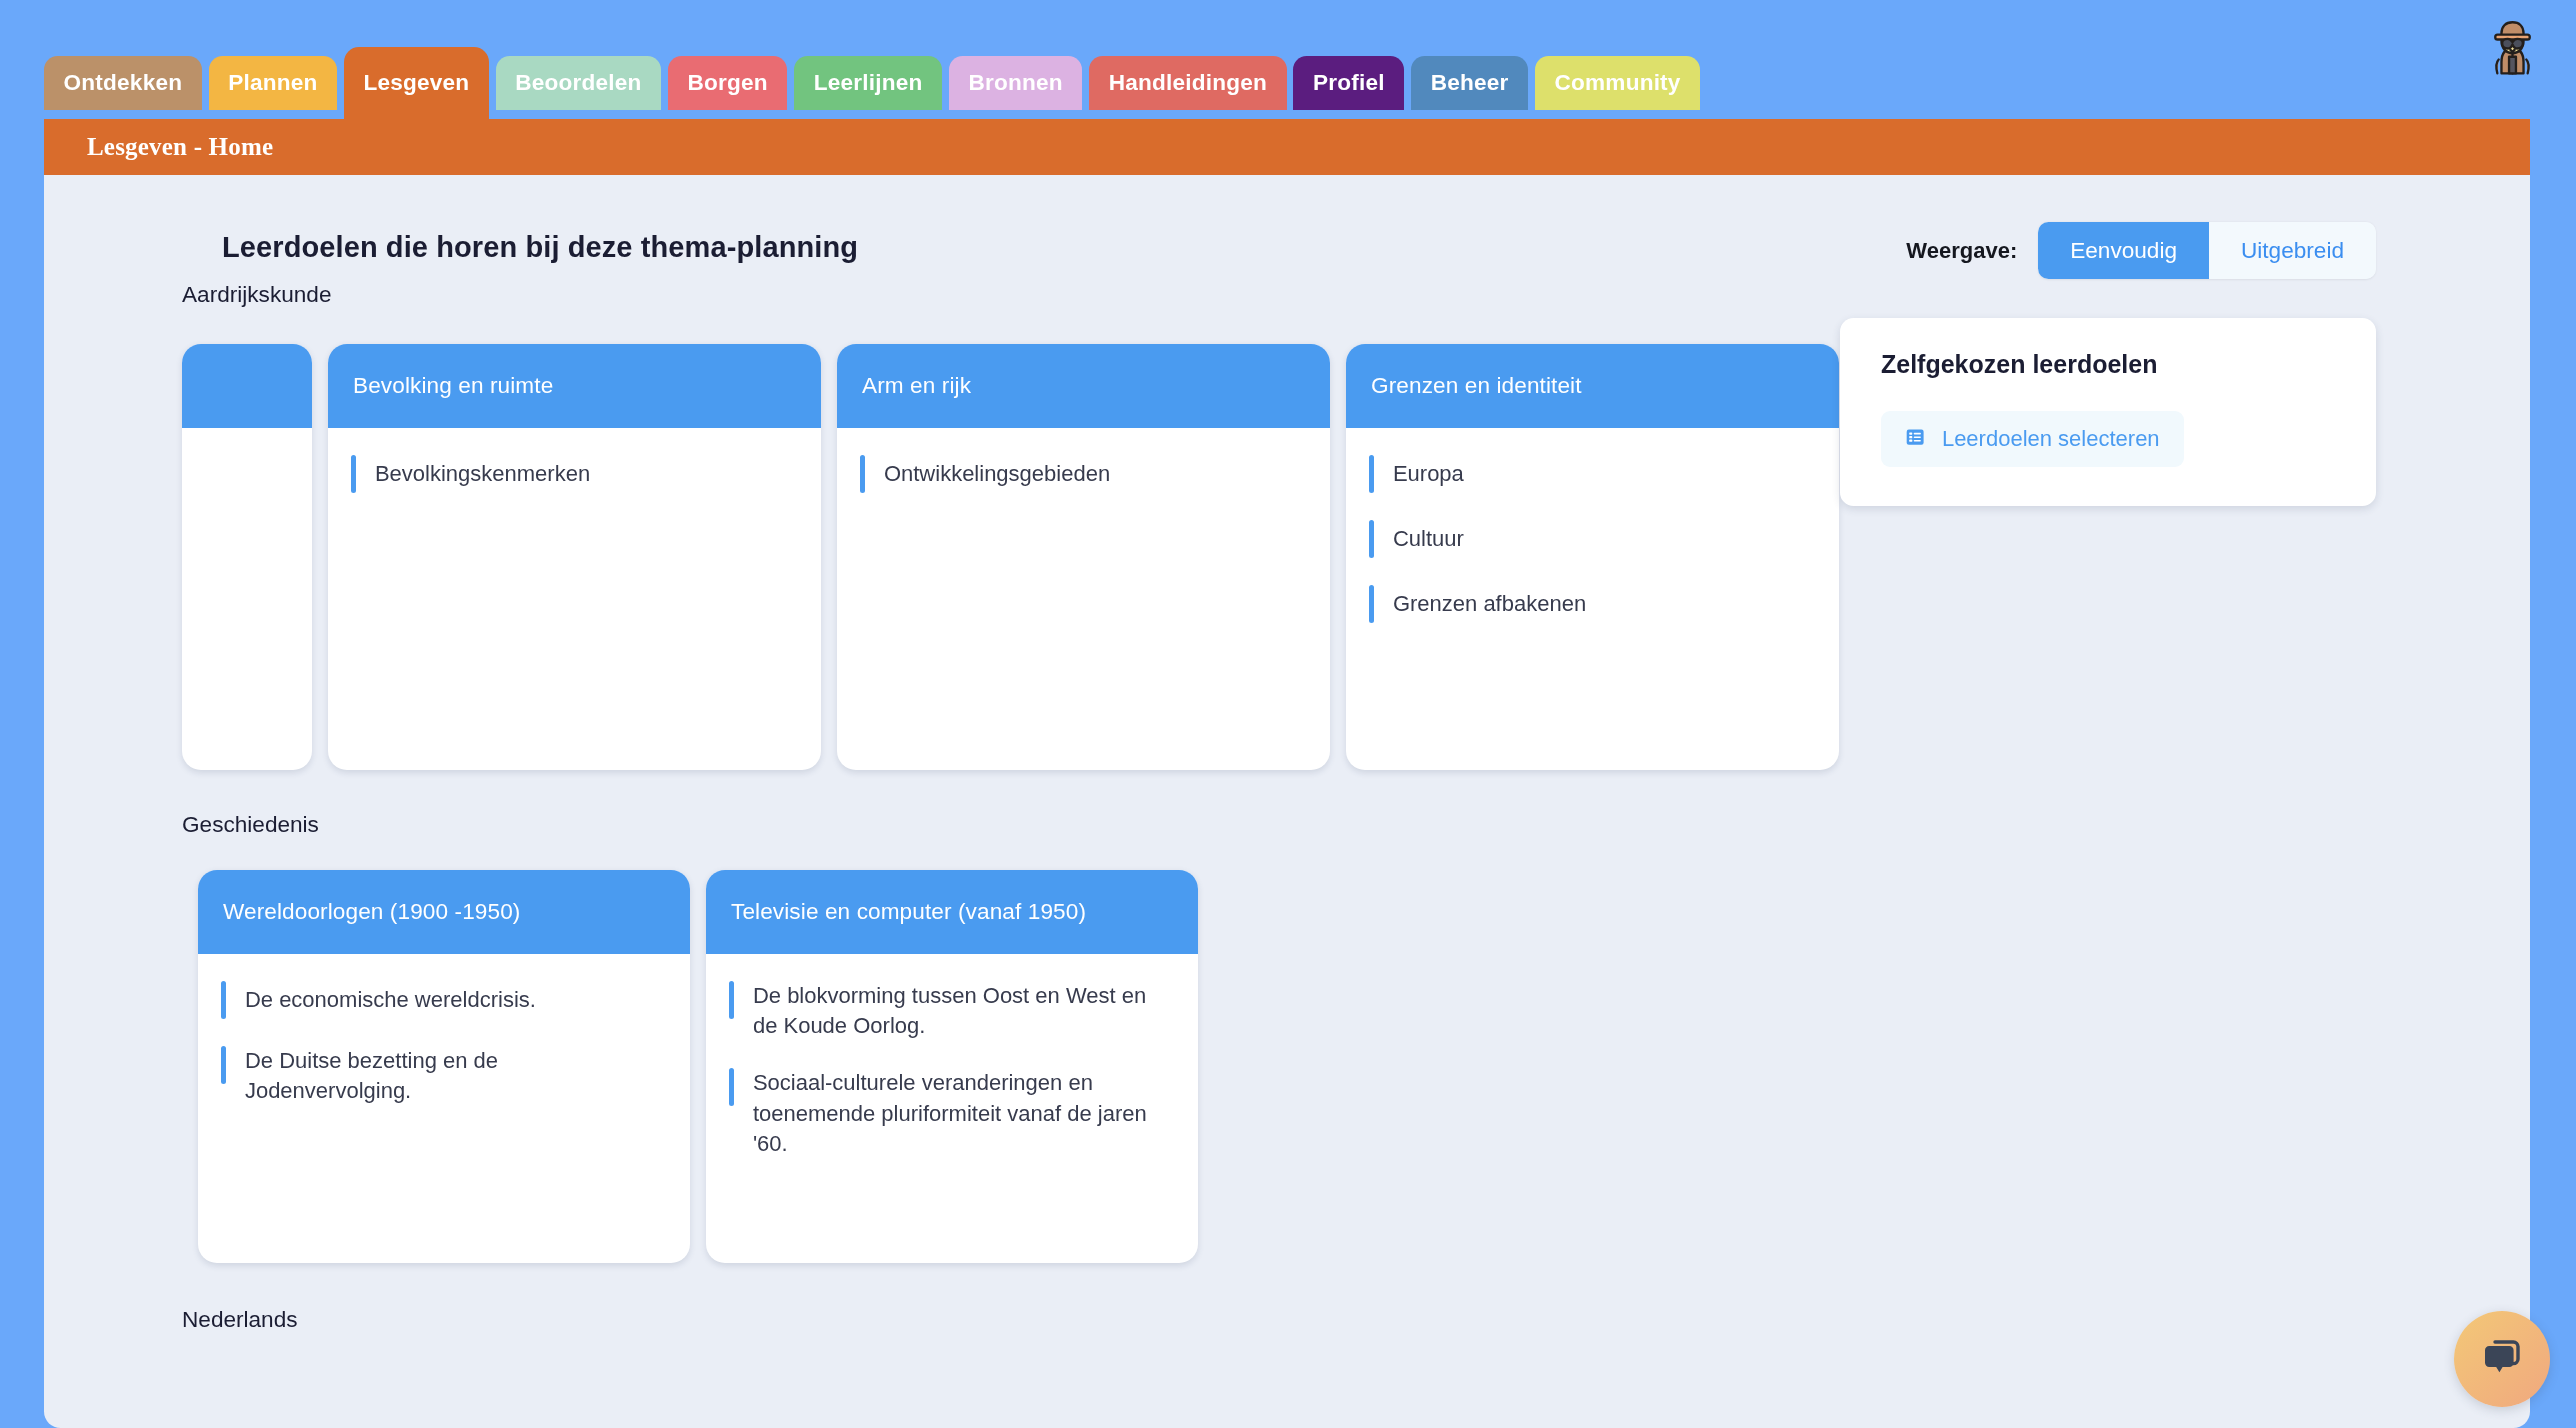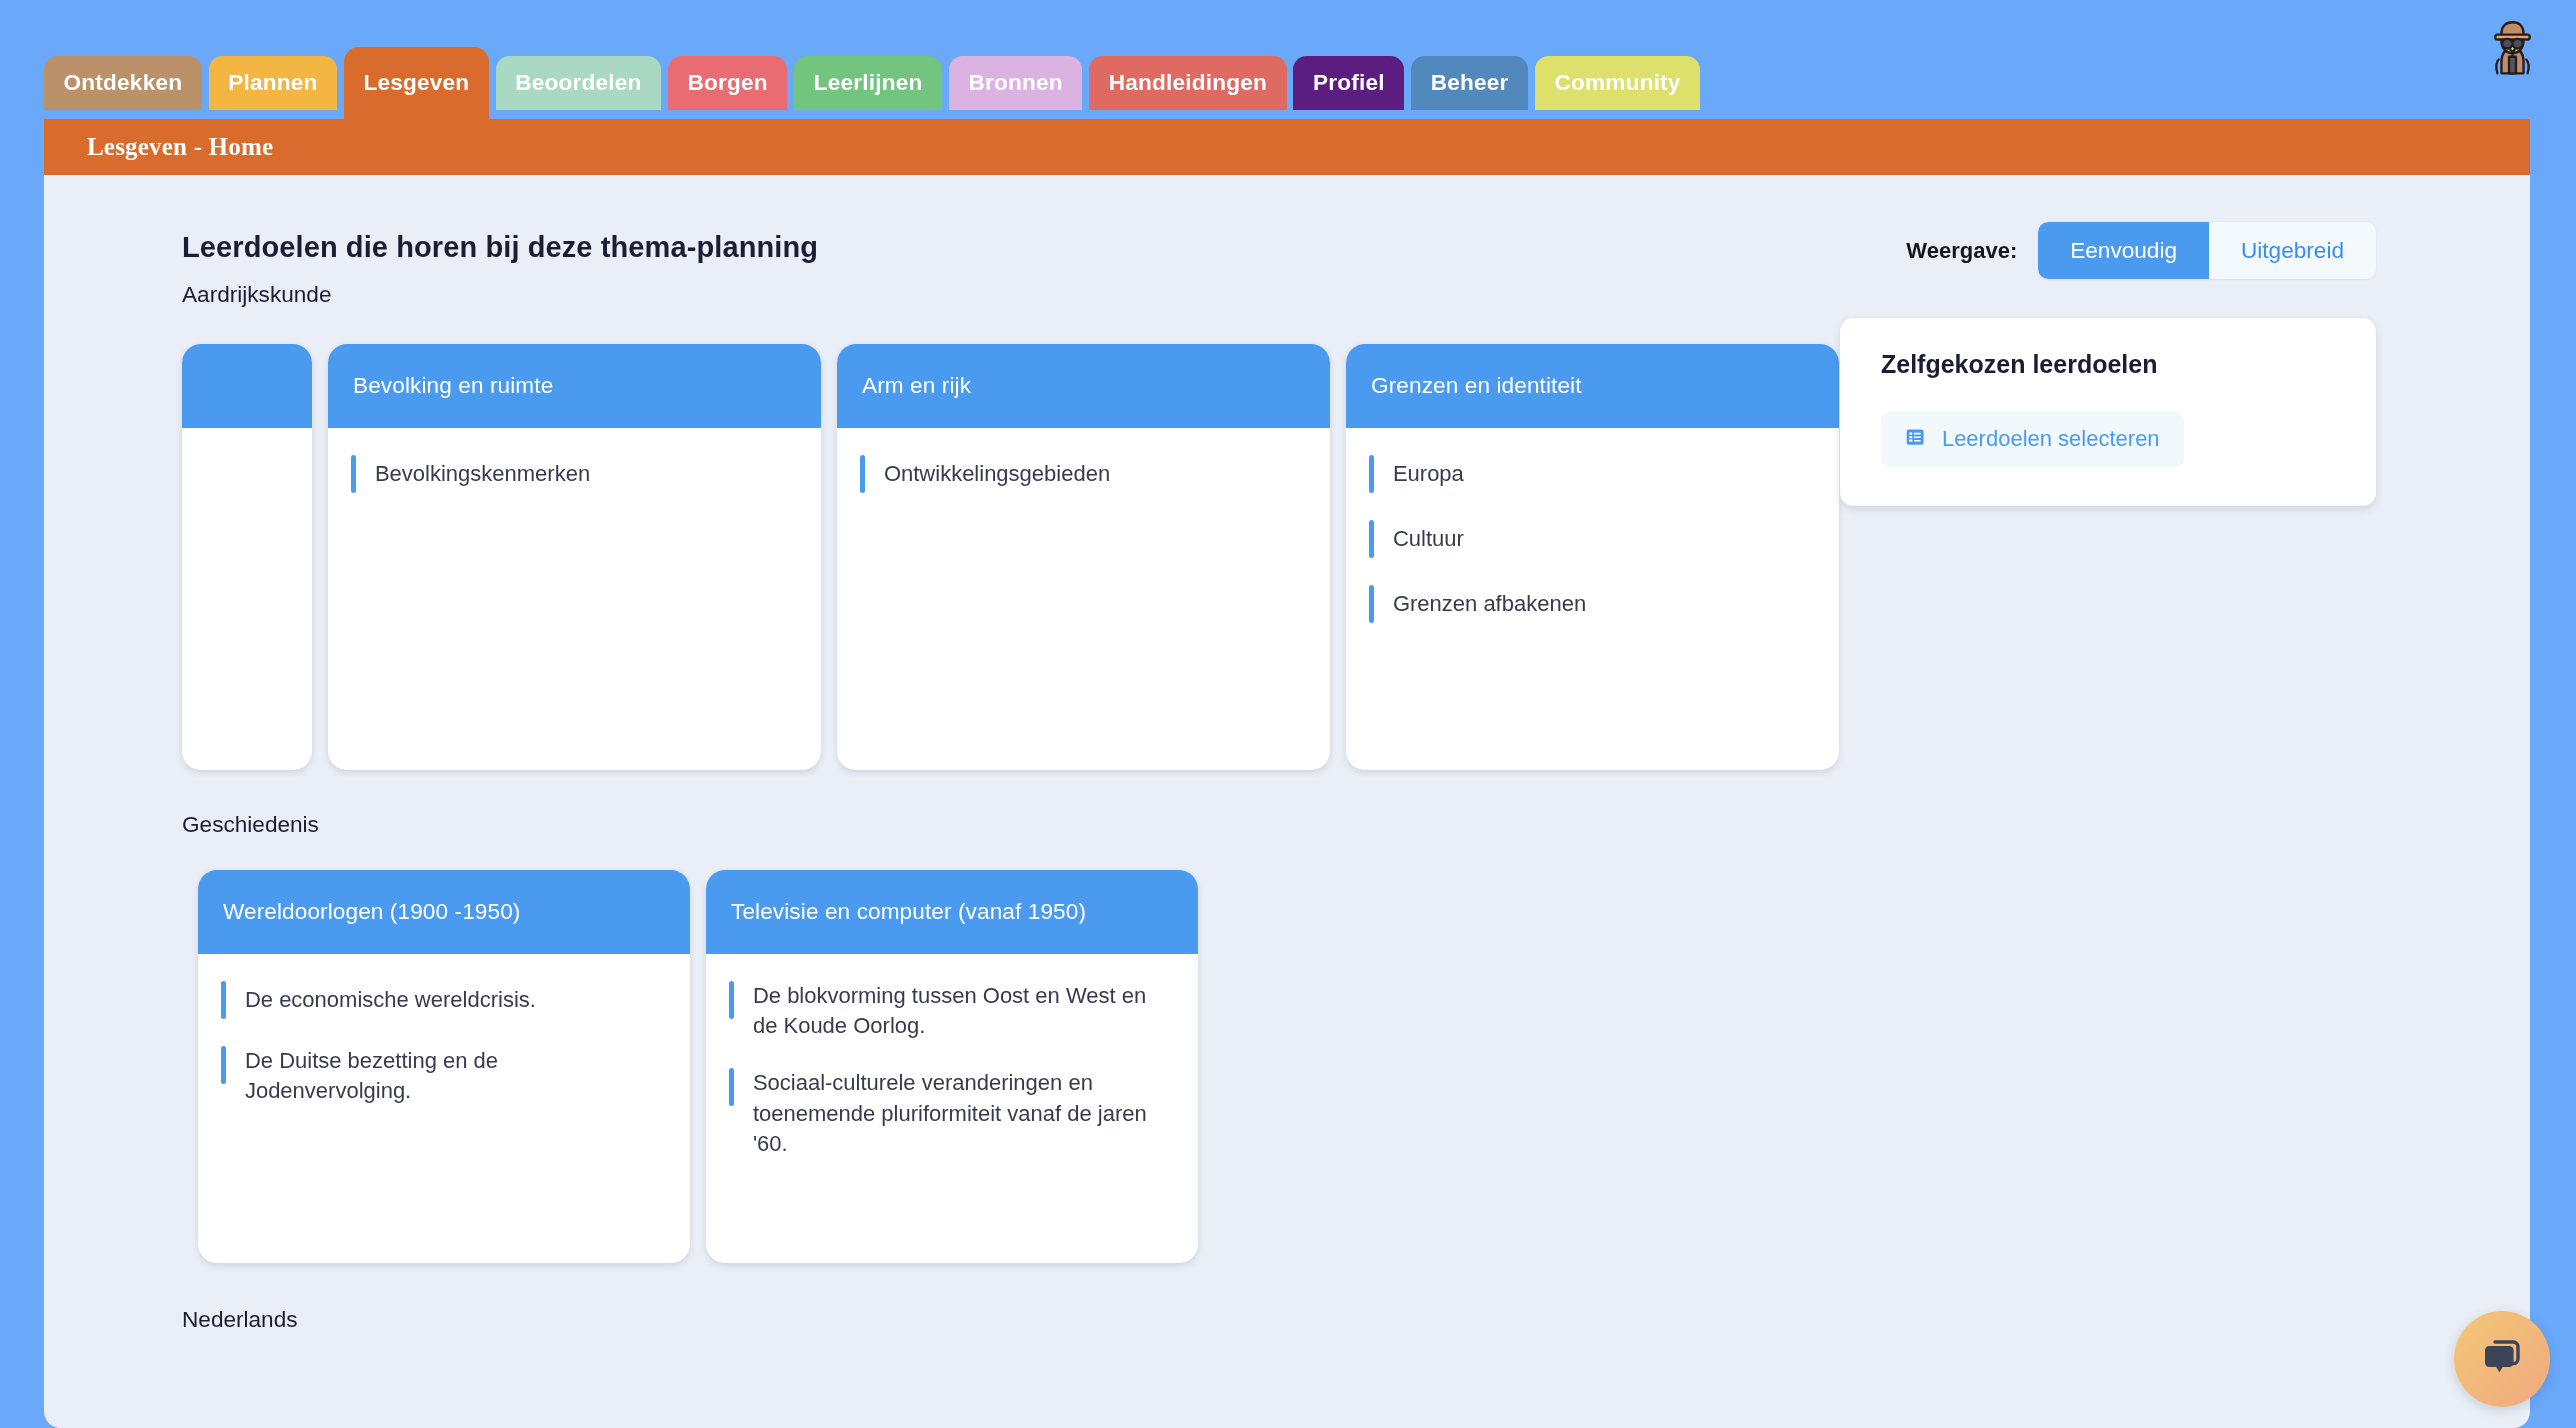--- a/index.html
+++ b/index.html
@@ -88,20 +88,21 @@
     height: 1253px;
     background: #eaeef6;
     border-radius: 0 0 16.6px 16.6px;
     overflow: hidden;
   }
 
   
   .content-head {
     position: relative;
     height: 90px;
+    margin-left: 40px;
   }
   .page-title {
     position: absolute;
     left: 138px;
     top: 56px;
     font-size: 29px;
     font-weight: 700;
     color: #1b1d33;
     letter-spacing: 0.1px;
   }

